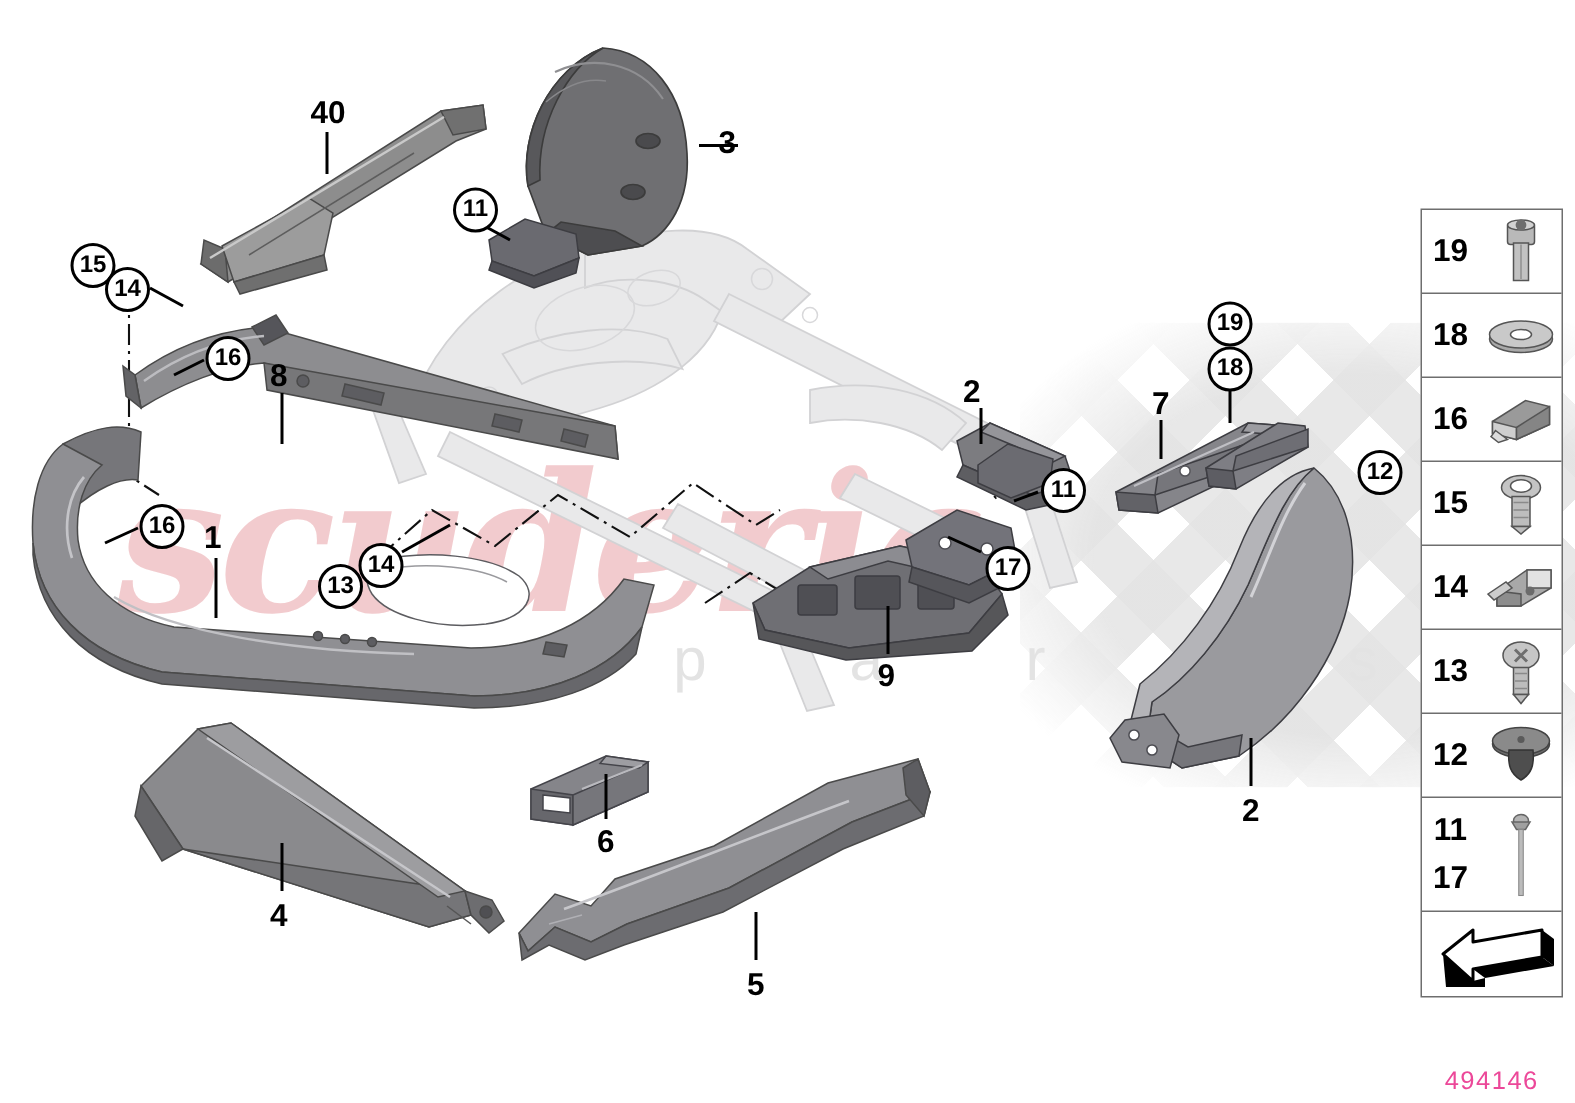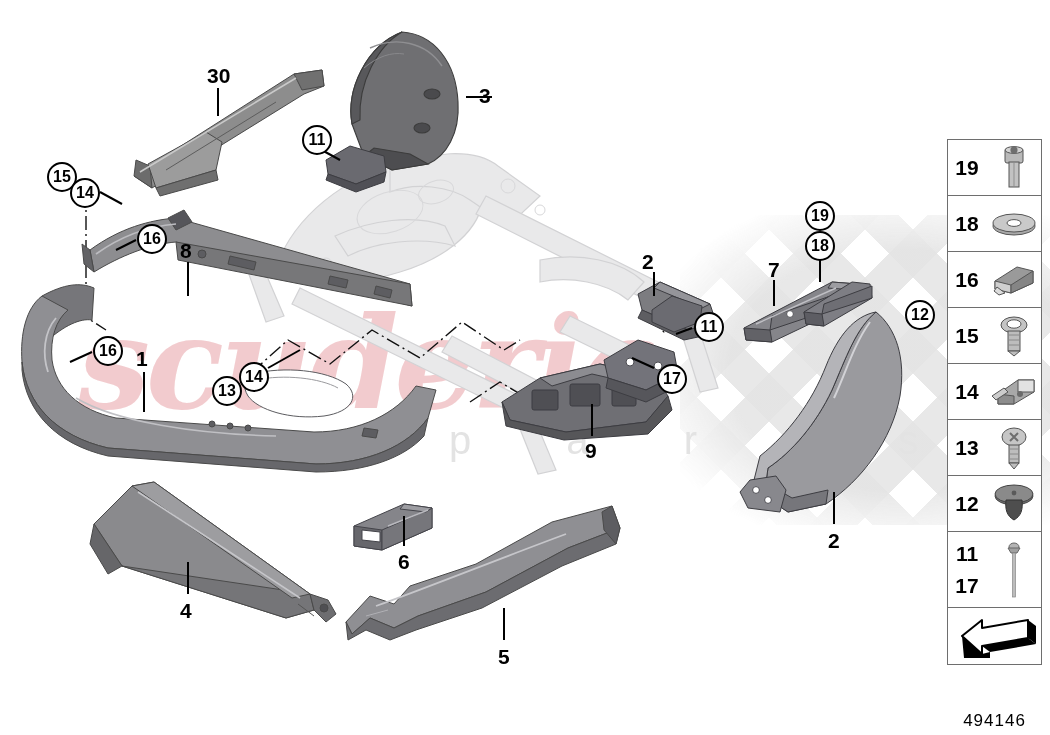--- a/index.html
+++ b/index.html
@@ -81,21 +81,21 @@
   }
   .lrow .icon{flex:1;display:flex;align-items:center;justify-content:center;}
   .lrow.tall{height:76px;}
   .lrow.tall .nums{width:38px;display:flex;flex-direction:column;align-items:center;justify-content:center;gap:8px;}
   .lrow.tall .nums span{font-family:"Liberation Sans", sans-serif;font-weight:bold;font-size:21px;}
   .lrow.arrow{height:56px;justify-content:center;}
   #partno{
     position:absolute;left:947px;top:711px;width:95px;
     text-align:center;
     font-family:"Liberation Sans", sans-serif;
-    font-size:17px;color:#000000;letter-spacing:1px;
+    font-size:17px;color:#ec4899;letter-spacing:1px;
   }
 </style>
 </head>
 <body>
 
 <div id="stage">
 
   <div class="wm-flag"></div>
   <div class="wm-script">scuderia</div>
   <div class="wm-sub">c a r p a r t s</div>
@@ -355,21 +355,21 @@
         <line x1="318" y1="148" x2="340" y2="160"></line>
         <line x1="820" y1="246" x2="820" y2="282"></line>
         <line x1="268" y1="368" x2="300" y2="350"></line>
         <line x1="692" y1="328" x2="676" y2="334"></line>
         <line x1="654" y1="368" x2="632" y2="358"></line>
       </g>
     </svg>
   </div>
 
   <div id="callout-layer">
-      <div class="lab" style="left: 207px; top: 65px;">30</div>
+      <div class="lab" style="left: 207px; top: 65px;">40</div>
       <div class="lab" style="left: 479px; top: 85px;">3</div>
       <div class="lab" style="left: 180px; top: 240px;">8</div>
       <div class="lab" style="left: 136px; top: 348px;">1</div>
       <div class="lab" style="left: 642px; top: 251px;">2</div>
       <div class="lab" style="left: 768px; top: 259px;">7</div>
       <div class="lab" style="left: 585px; top: 440px;">9</div>
       <div class="lab" style="left: 828px; top: 530px;">2</div>
       <div class="lab" style="left: 180px; top: 600px;">4</div>
       <div class="lab" style="left: 398px; top: 551px;">6</div>
       <div class="lab" style="left: 498px; top: 646px;">5</div>

